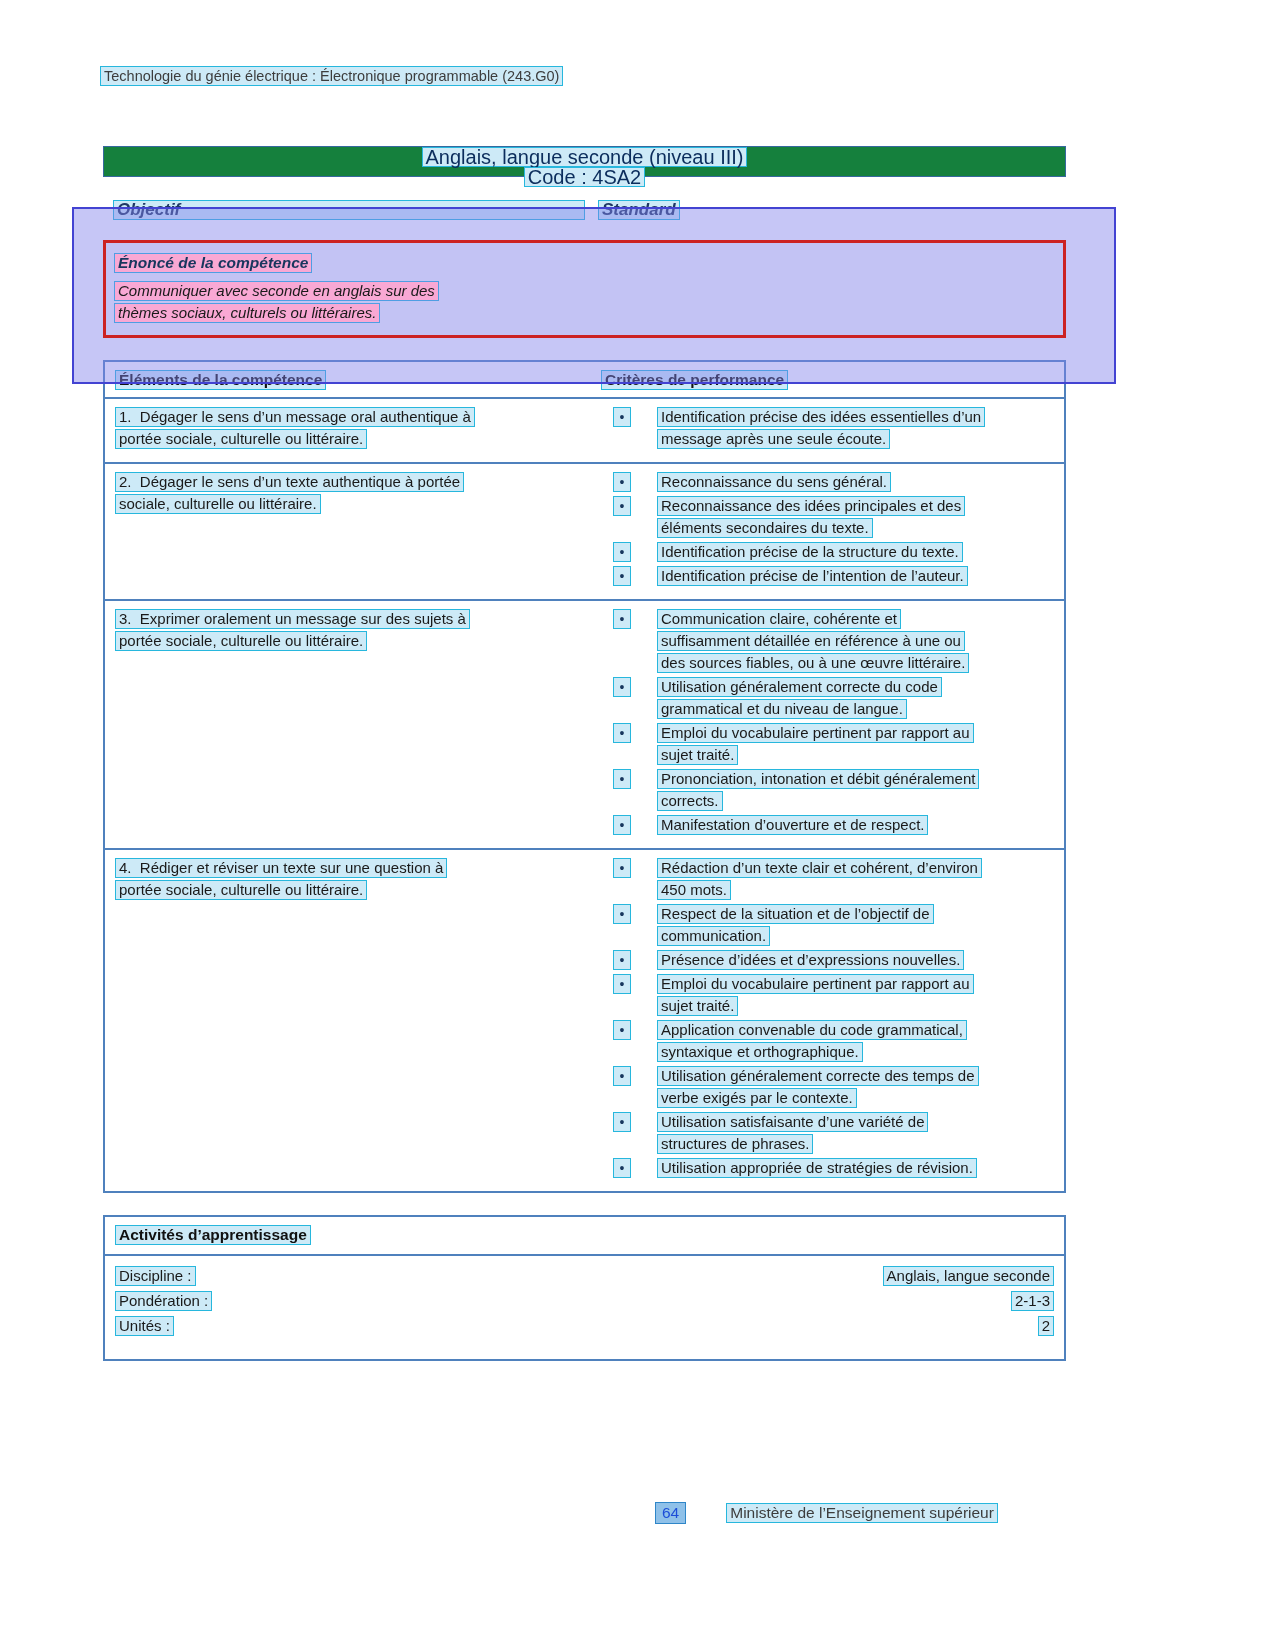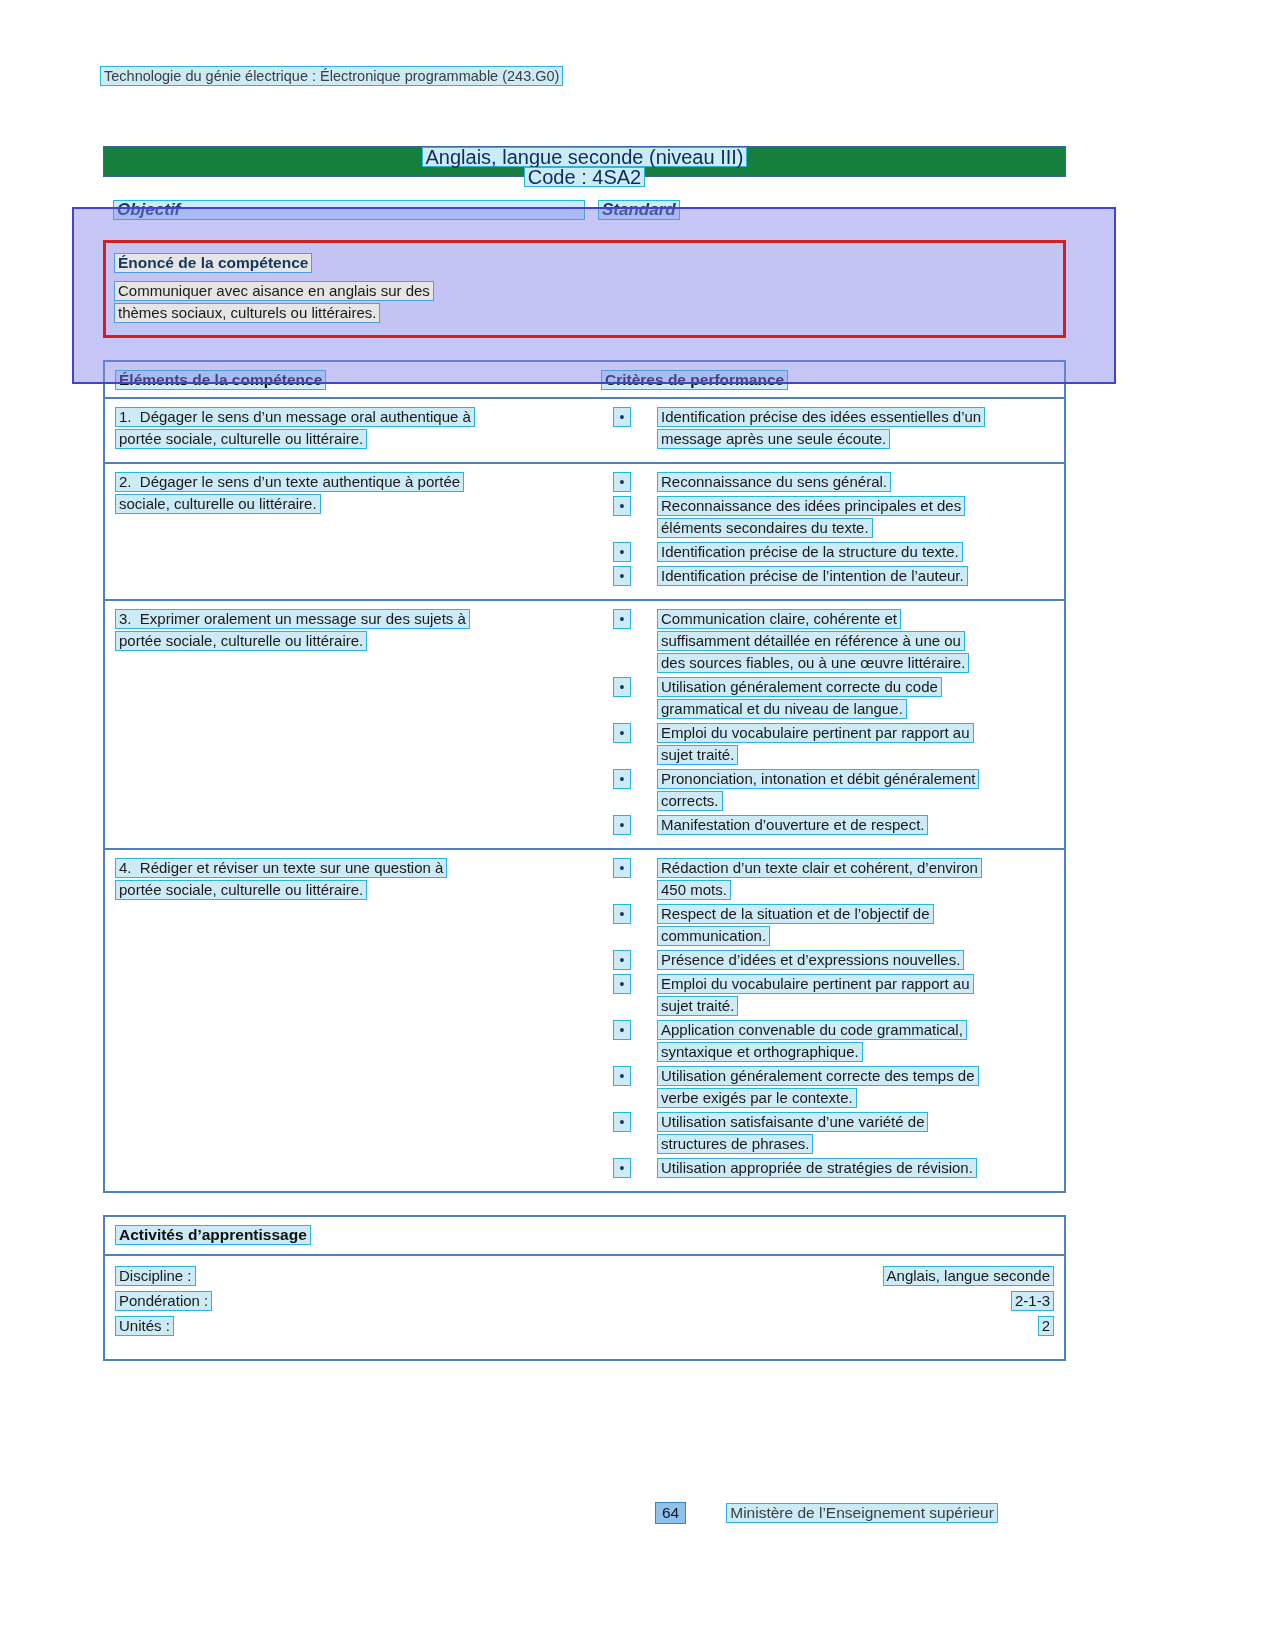--- a/index.html
+++ b/index.html
@@ -7,22 +7,22 @@
   body{
     width:1275px;height:1651px;position:relative;background:#ffffff;
     font-family:"Liberation Sans",sans-serif;color:#1a1a1a;font-size:15px;
     overflow:hidden;
   }
   .wrap{position:absolute;left:103px;top:0;width:963px;}
 
   
   .hl{display:inline-block;background:#cdeaf7;border:1px solid #27b7dd;
       padding:0 3px;line-height:18px;white-space:pre-wrap;}
-  .hl-p{background:#e5e5e5;border-color:#4f9ee3;}
-  .hl-num{background:#8fc1e9;border-color:#2f86c8;color:#0f172a;padding:1px 6px;}
+  .hl-p{background:#f9a8d4;border-color:#4f9ee3;font-style:italic;}
+  .hl-num{background:#8fc1e9;border-color:#2f86c8;color:#1d4ed8;padding:1px 6px;}
   .line{margin-bottom:2px;}
 
   .doc-header{margin-top:66px;margin-left:-3px;font-size:14.5px;color:#3d3d3d;}
 
   .title-bar{margin-top:60px;height:31px;background:#15803d;border:1px solid #36689e;
       box-sizing:border-box;display:flex;justify-content:space-between;align-items:center;
       padding:0 6px;font-size:20px;color:#0b2d5c;flex-direction:column;}
 
   .os-row{margin-top:23px;padding-left:10px;display:flex;font-size:17px;
       font-weight:bold;font-style:italic;color:#1f3864;}
@@ -82,21 +82,21 @@
     <div>
       <span class="hl">Standard</span>
     </div>
   </div>
 
   <div class="enonce">
     <div class="enonce-head">
       <span class="hl hl-p">Énoncé de la compétence</span>
     </div>
     <div class="enonce-body">
-      <div class="line"><span class="hl hl-p">Communiquer avec aisance en anglais sur des</span></div>
+      <div class="line"><span class="hl hl-p">Communiquer avec seconde en anglais sur des</span></div>
       <div class="line"><span class="hl hl-p">thèmes sociaux, culturels ou littéraires.</span></div>
     </div>
   </div>
 
   <div class="mtable">
     <div class="thead">
       <div class="h-left">
         <span class="hl">Éléments de la compétence</span>
       </div>
       <div class="h-right">

